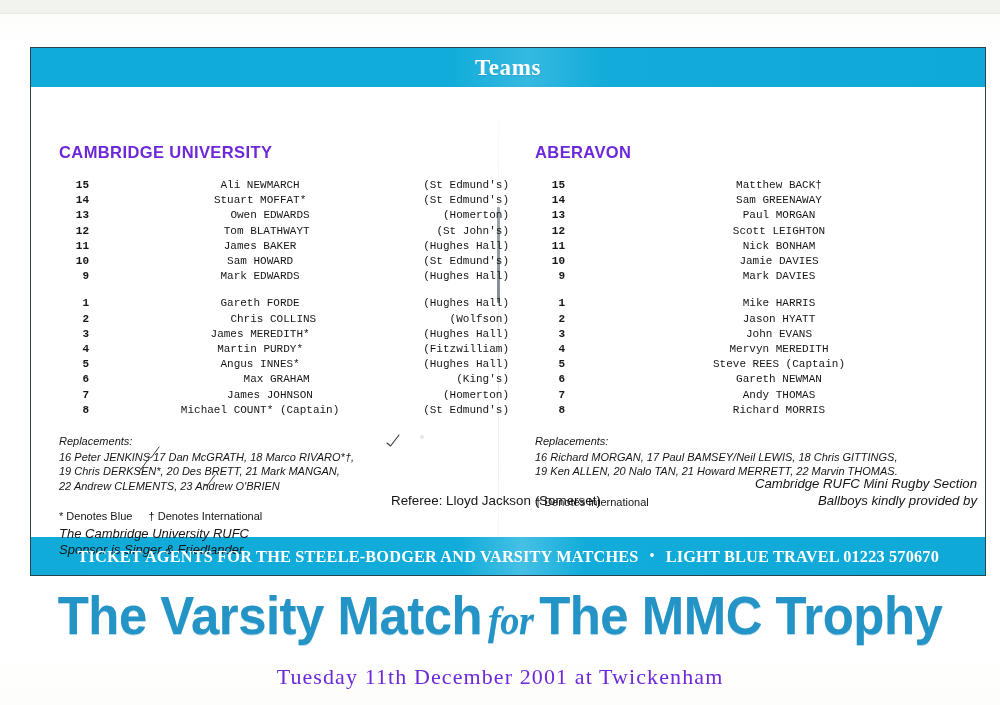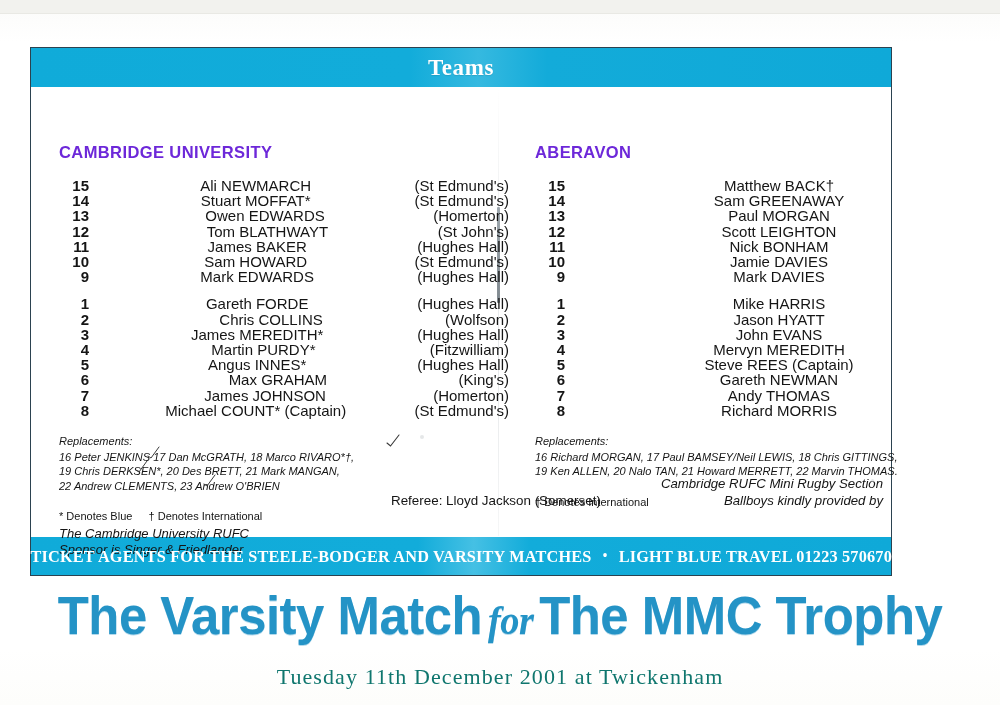--- a/index.html
+++ b/index.html
@@ -27,21 +27,21 @@
     left: 0; top: 0; width: 1000px; height: 13px;
     background: #f2f2ee;
     border-bottom: 1px solid #e9e9e4;
   }
 
   
   .teams-panel {
     position: absolute;
     left: 30px;
     top: 47px;
-    width: 862px;
+    width: 956px;
     height: 529px;
     box-sizing: border-box;
     background: #ffffff;
     border: 1px solid #2b4250;
   }
 
   .teams-banner {
     height: 39px;
     background: linear-gradient(90deg,#10abd9 0%, #12acda 44%, #35b9e0 52%, #13abd9 60%, #0fa9d8 100%);
     display: flex;
@@ -80,23 +80,24 @@
   }
 
   .squad {
     margin-top: 16px;
   }
   .squad-group + .squad-group { margin-top: 12px; }
 
   .player-row {
     display: flex;
     align-items: baseline;
-    font-size: 15px;
+    font-size: 11px;
     line-height: 15.2px;
     white-space: nowrap;
+    font-family: Liberation Mono, monospace;
   }
   .p-num {
     width: 30px;
     text-align: right;
     font-weight: bold;
     flex: 0 0 30px;
   }
   .p-name {
     padding-left: 18px;
     flex: 1 1 auto;
@@ -214,21 +215,21 @@
     padding: 0 6px;
   }
 
   .sub-date {
     position: absolute;
     left: 0; right: 0;
     top: 664px;
     text-align: center;
     font-family: "Liberation Serif", serif;
     font-size: 22px;
-    color: #0f766e;
+    color: #6d28d9;
     letter-spacing: 1.1px;
     white-space: nowrap;
   }
 
   
   .speck {
     position: absolute;
     width: 4px; height: 4px;
     background: #cfd4d6;
     border-radius: 50%;

